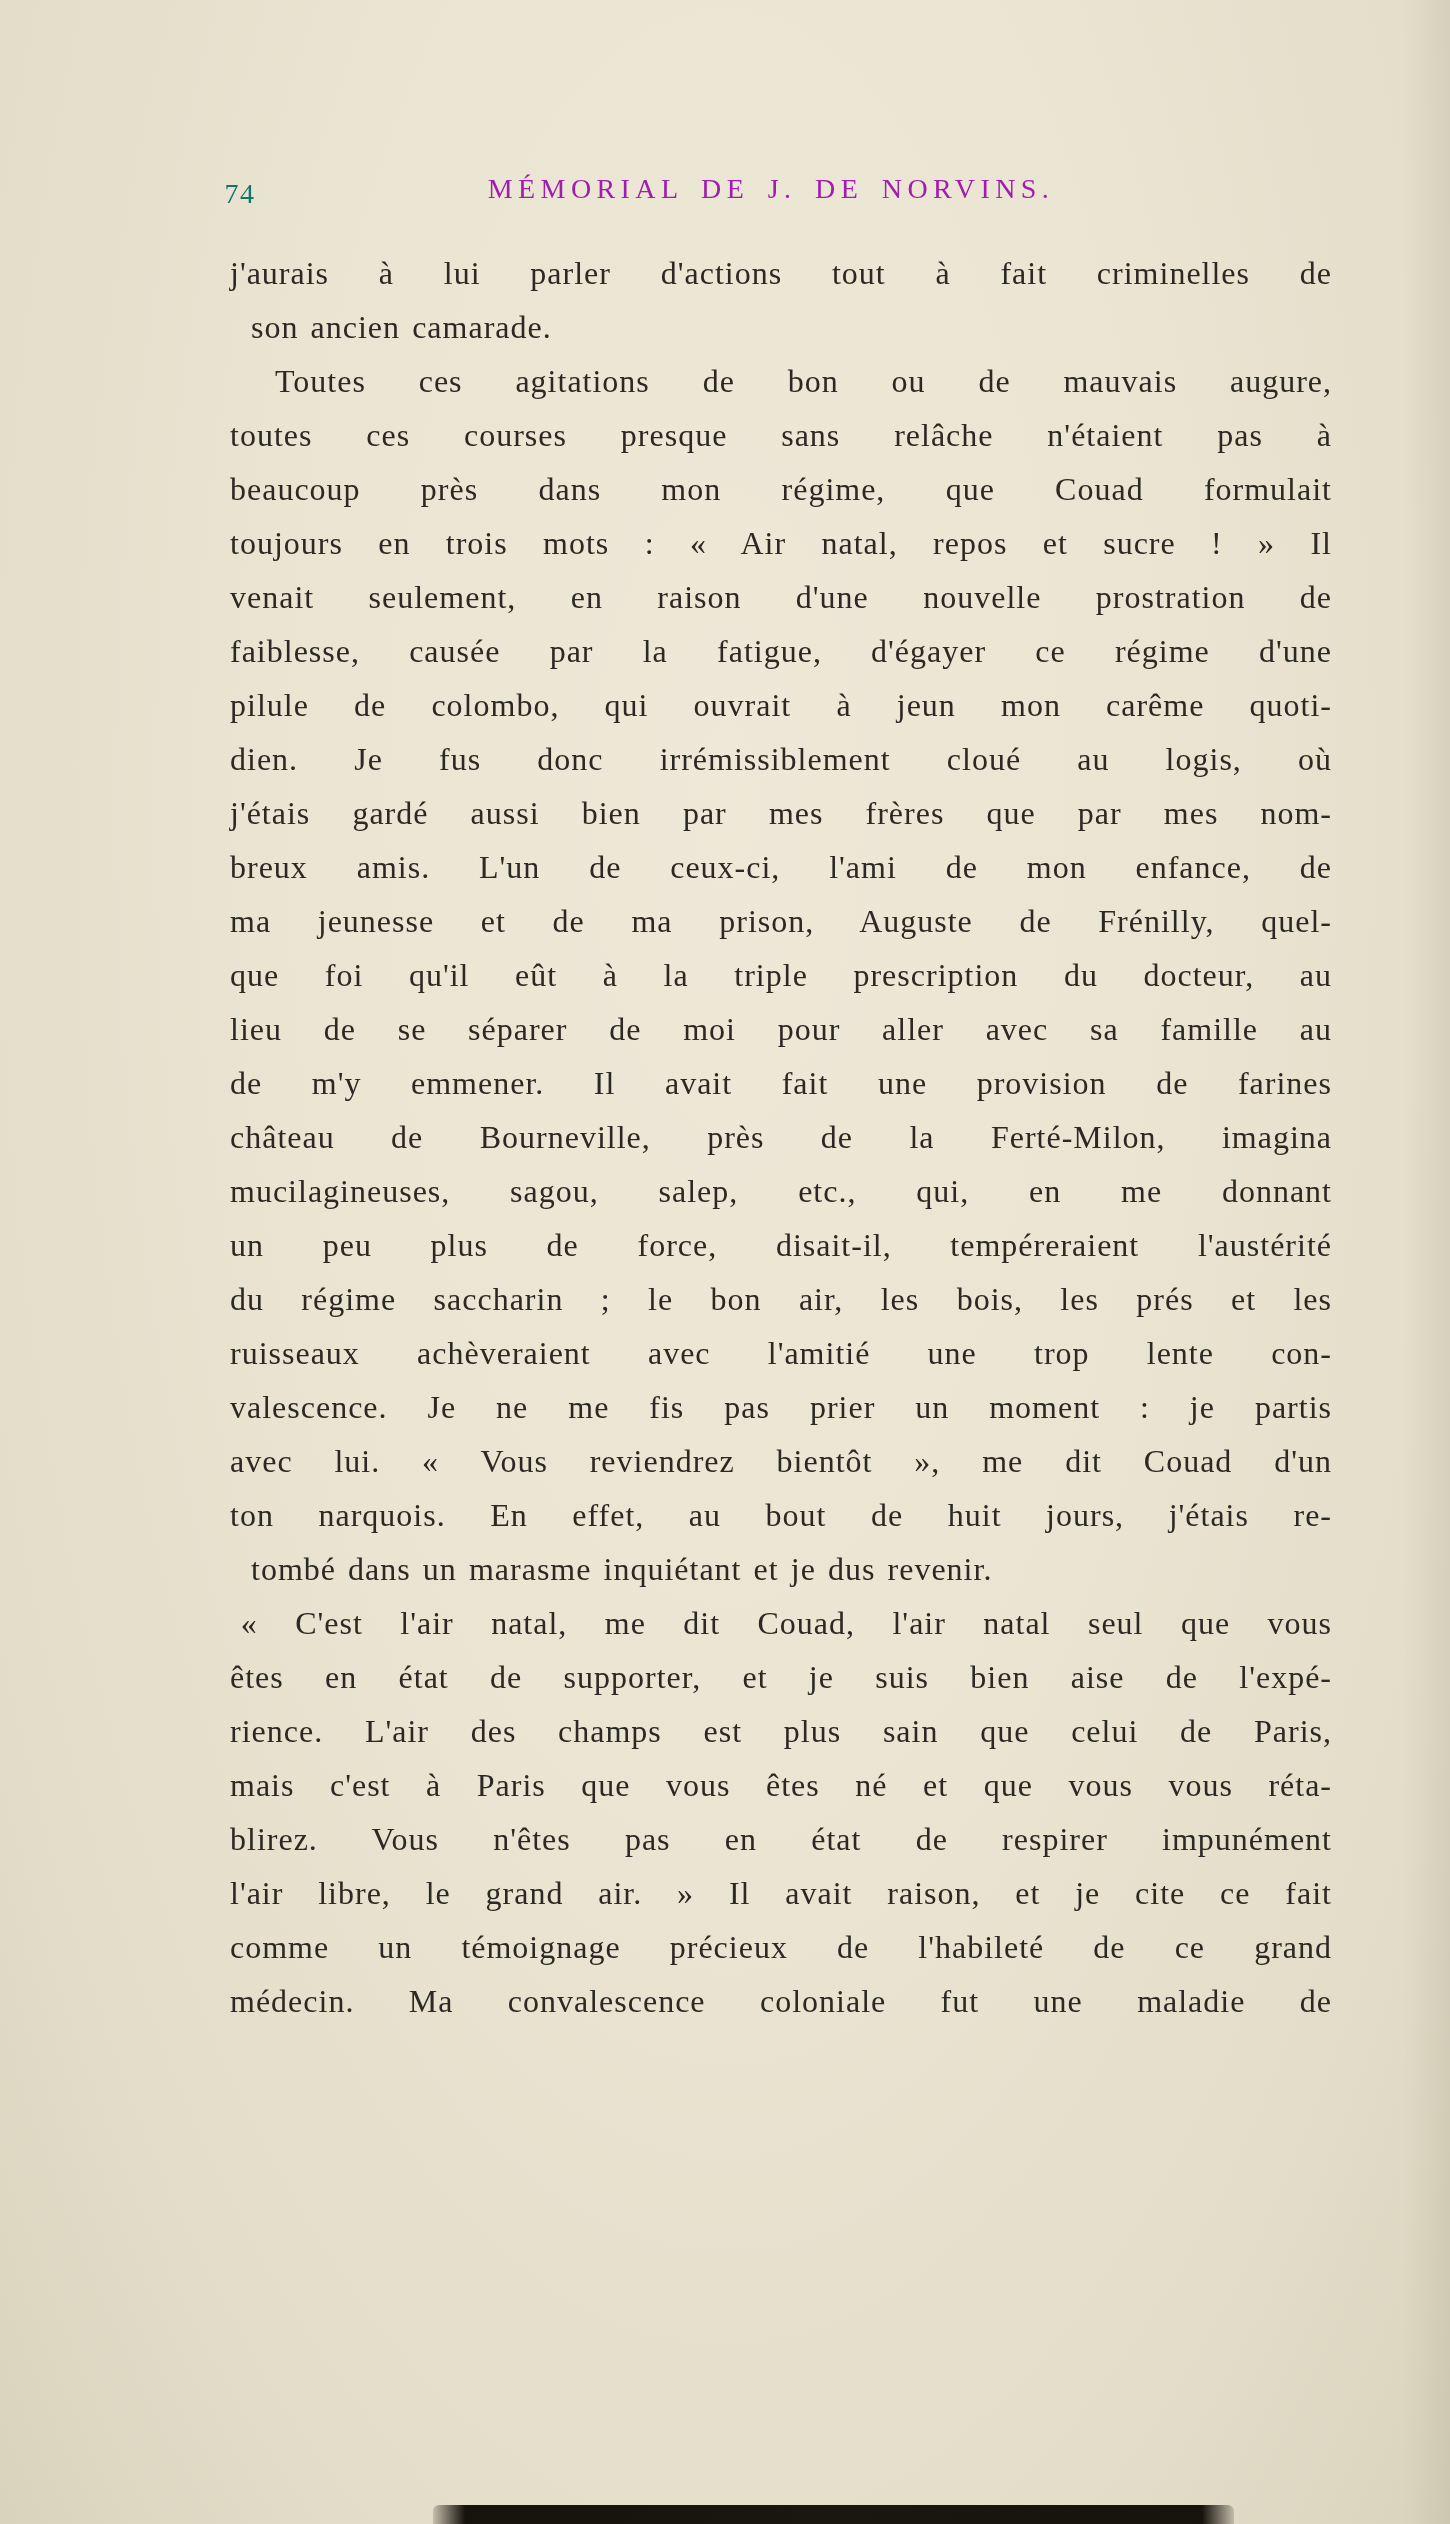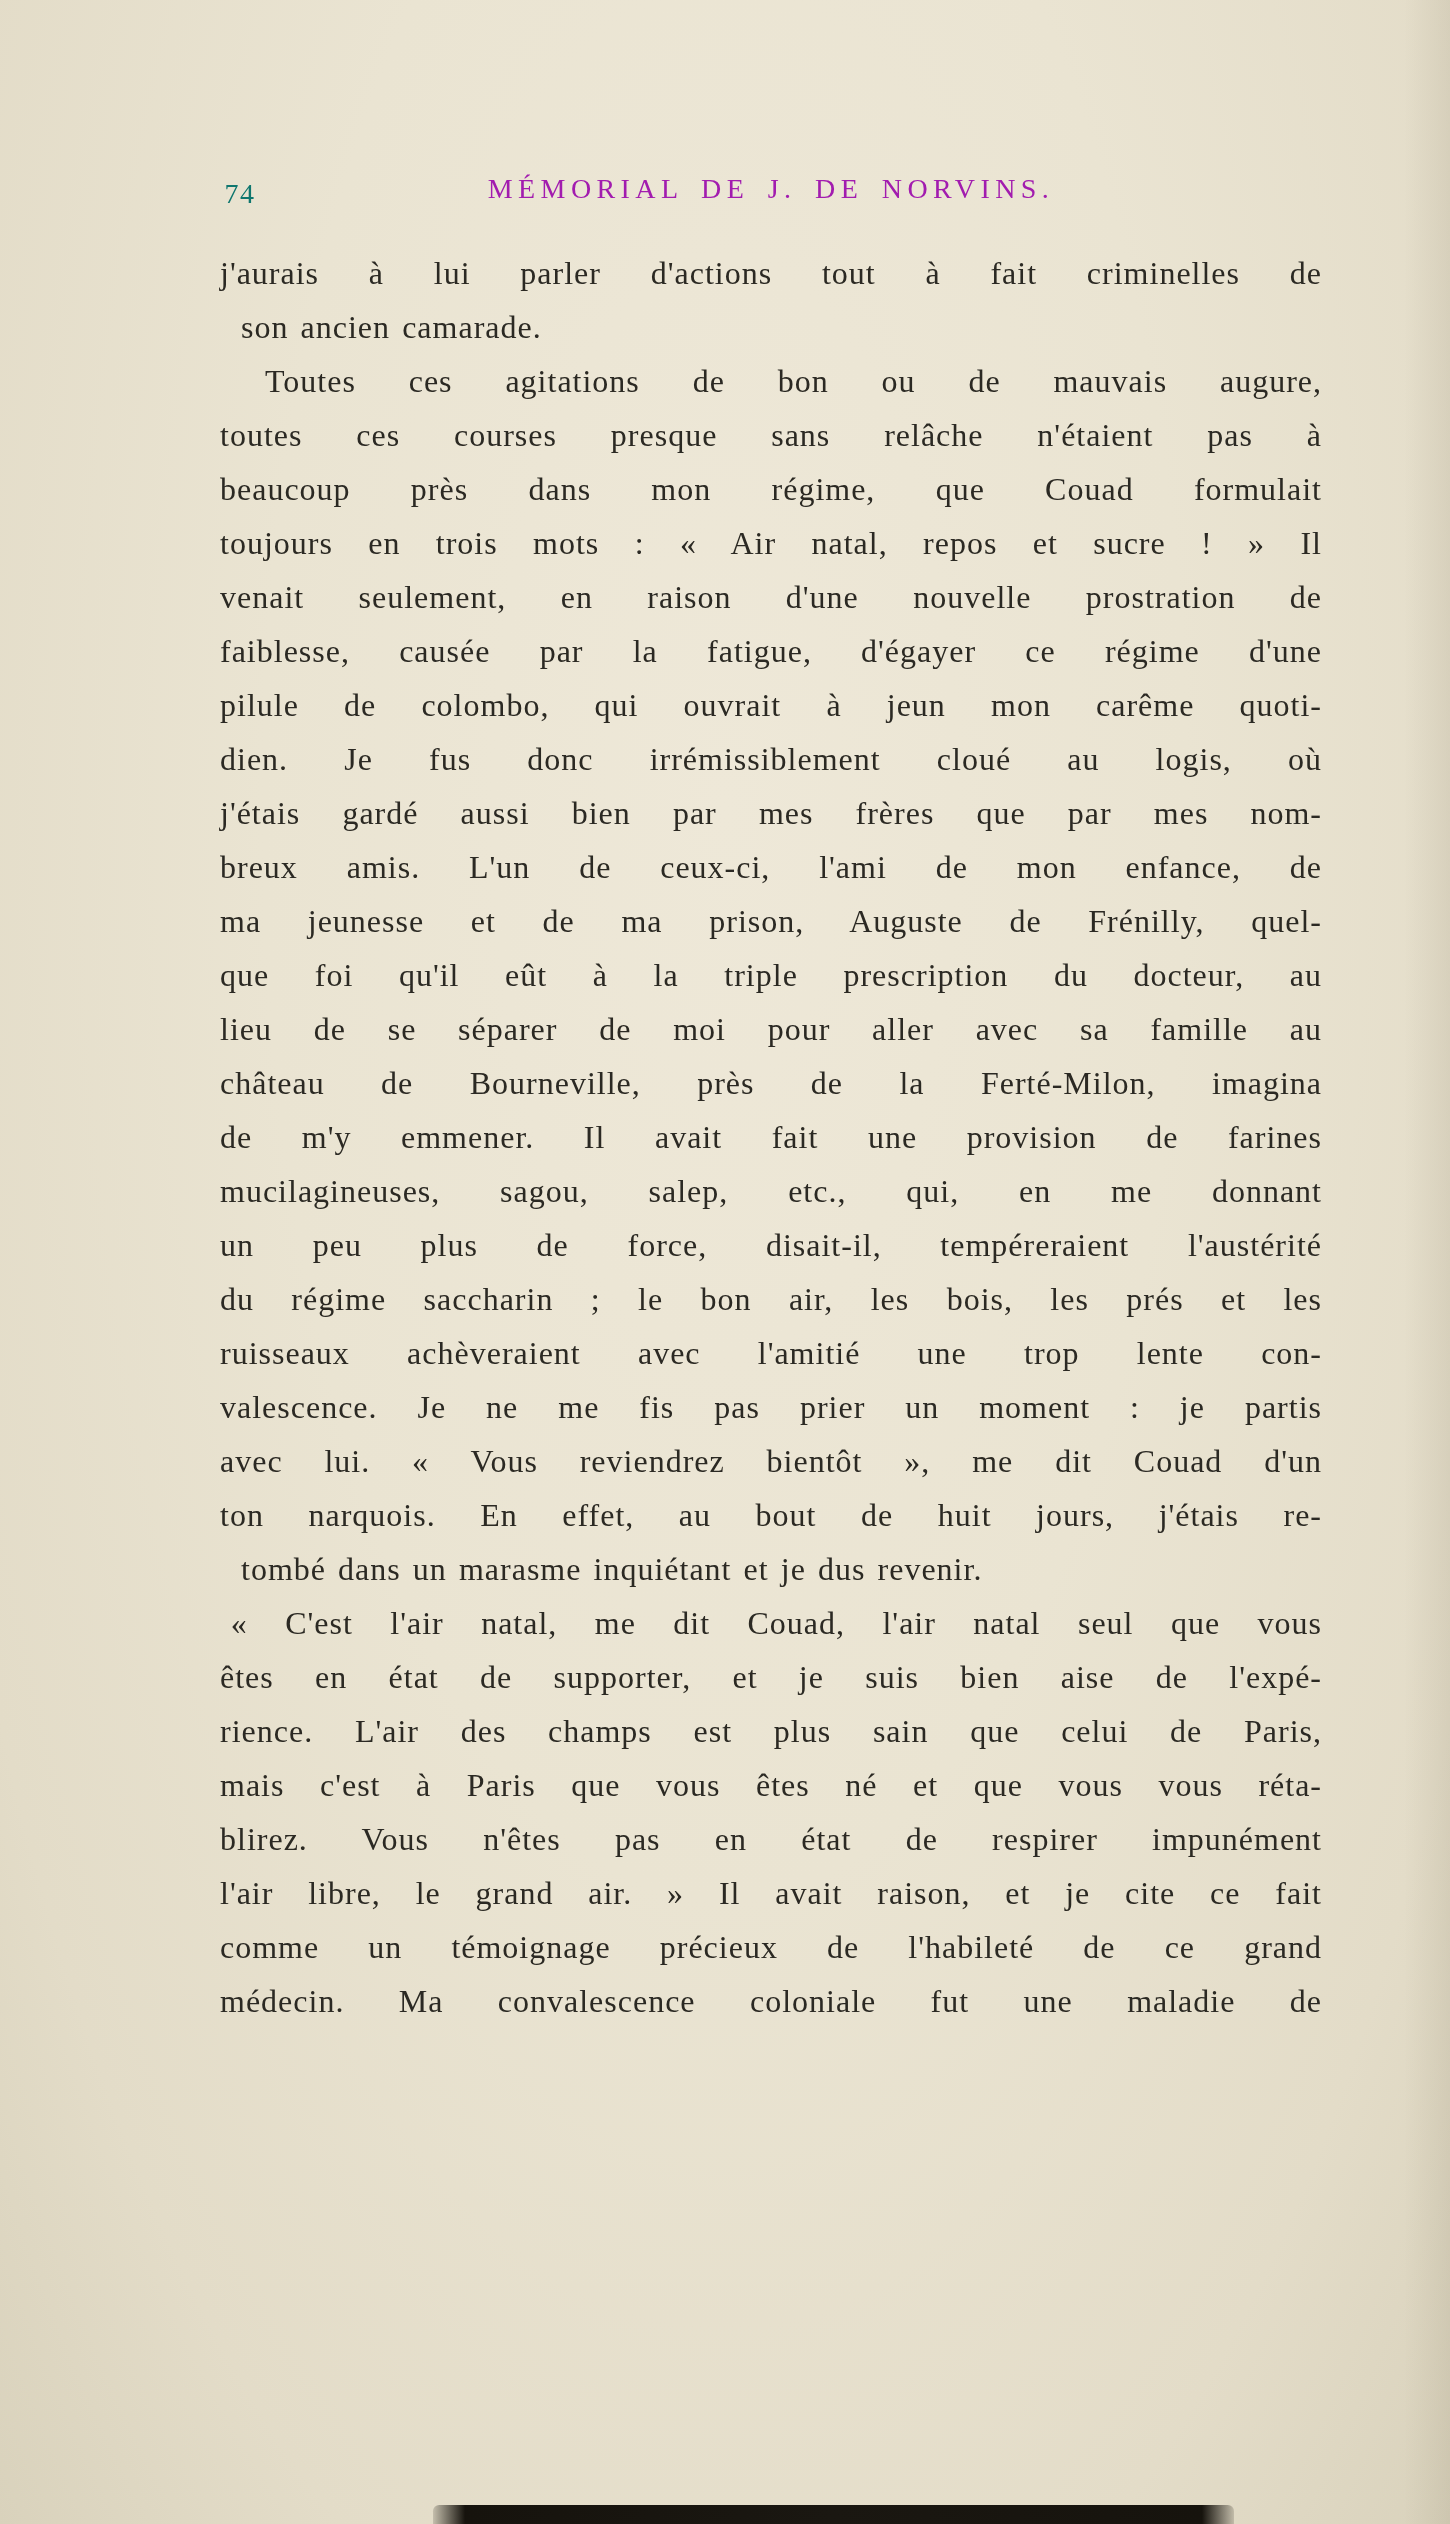--- a/index.html
+++ b/index.html
@@ -44,21 +44,21 @@
     display: block;
     text-align: center;
     font-size: 28px;
     letter-spacing: 5.4px;
     word-spacing: 6.2px;
     color: #a21caf;
   }
   .body-text {
     position: absolute;
     top: 246px;
-    left: 0;
+    left: 10px;
     width: 100%;
     font-size: 32px;
     line-height: 54px;
     letter-spacing: 1px;
     word-spacing: 3.1px;
     color: #2b2923;
   }
   .text-line {
     width: 100%;
     text-align: justify;
@@ -114,22 +114,22 @@
         <div class="text-line">toujours en trois mots : « Air natal, repos et sucre ! » Il</div>
         <div class="text-line">venait seulement, en raison d'une nouvelle prostration de</div>
         <div class="text-line">faiblesse, causée par la fatigue, d'égayer ce régime d'une</div>
         <div class="text-line">pilule de colombo, qui ouvrait à jeun mon carême quoti-</div>
         <div class="text-line">dien. Je fus donc irrémissiblement cloué au logis, où</div>
         <div class="text-line">j'étais gardé aussi bien par mes frères que par mes nom-</div>
         <div class="text-line">breux amis. L'un de ceux-ci, l'ami de mon enfance, de</div>
         <div class="text-line">ma jeunesse et de ma prison, Auguste de Frénilly, quel-</div>
         <div class="text-line">que foi qu'il eût à la triple prescription du docteur, au</div>
         <div class="text-line">lieu de se séparer de moi pour aller avec sa famille au</div>
+        <div class="text-line">de m'y emmener. Il avait fait une provision de farines</div>
         <div class="text-line">château de Bourneville, près de la Ferté-Milon, imagina</div>
-        <div class="text-line">de m'y emmener. Il avait fait une provision de farines</div>
         <div class="text-line">mucilagineuses, sagou, salep, etc., qui, en me donnant</div>
         <div class="text-line">un peu plus de force, disait-il, tempéreraient l'austérité</div>
         <div class="text-line">du régime saccharin ; le bon air, les bois, les prés et les</div>
         <div class="text-line">ruisseaux achèveraient avec l'amitié une trop lente con-</div>
         <div class="text-line">valescence. Je ne me fis pas prier un moment : je partis</div>
         <div class="text-line">avec lui. « Vous reviendrez bientôt », me dit Couad d'un</div>
         <div class="text-line">ton narquois. En effet, au bout de huit jours, j'étais re-</div>
         <div class="text-line pend">tombé dans un marasme inquiétant et je dus revenir.</div>
         <div class="text-line ind2">« C'est l'air natal, me dit Couad, l'air natal seul que vous</div>
         <div class="text-line">êtes en état de supporter, et je suis bien aise de l'expé-</div>

